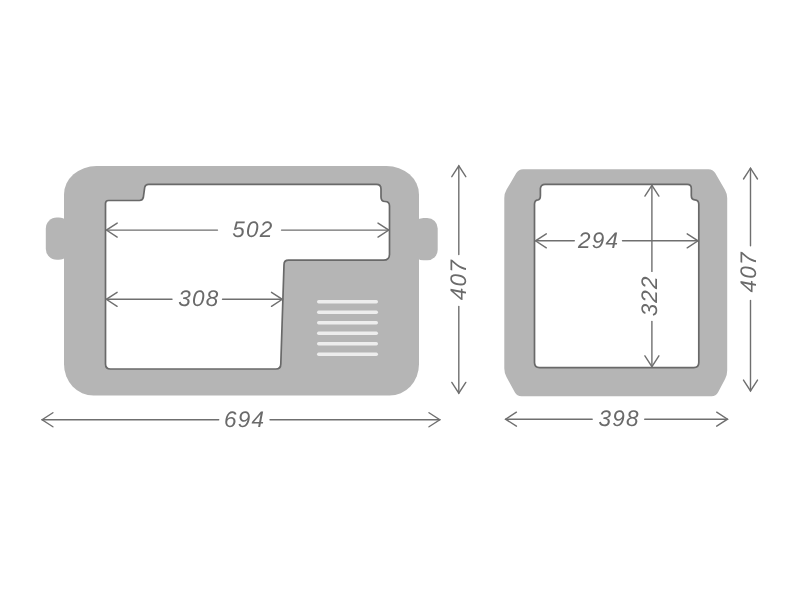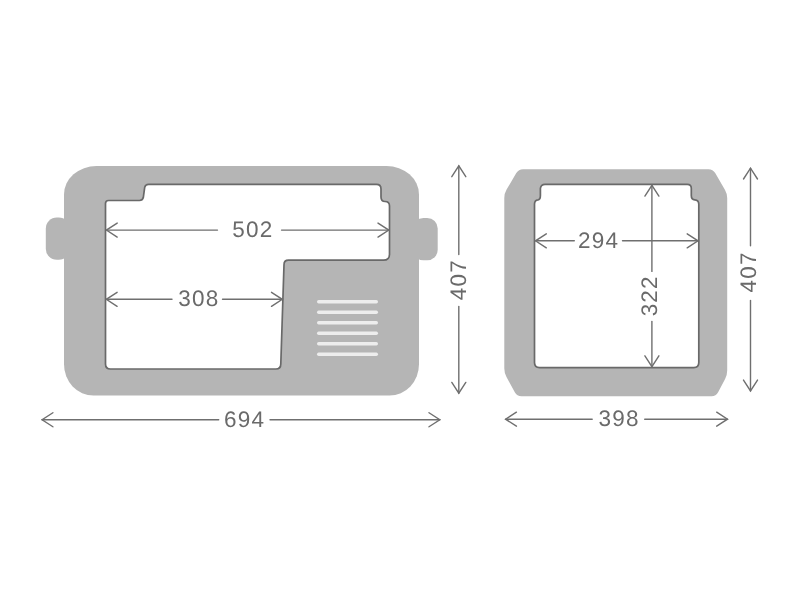--- a/index.html
+++ b/index.html
@@ -1,16 +1,16 @@
 <!DOCTYPE html>
 <html><head>
 <meta charset="utf-8">
 <style>
   html,body{margin:0;padding:0;background:#ffffff;}
-  .wrap{width:800px;height:595px;position:relative;overflow:hidden;transform:translateZ(0);}
+  .wrap{width:800px;height:595px;position:relative;overflow:hidden;transform:translateZ(0);font-style:italic;}
   text{font-family:"Liberation Sans",sans-serif;fill:#6a6a6a;font-size:22.5px;letter-spacing:1.2px;text-rendering:geometricPrecision;}
 </style>
 </head>
 <body>
 <div class="wrap">
 <svg width="800" height="595" viewBox="0 0 800 595">
 
   <rect x="45.8" y="217.6" width="24" height="42.2" rx="11" fill="#b5b5b5"></rect>
   <rect x="413" y="217.9" width="24.7" height="42.4" rx="10.5" fill="#b5b5b5"></rect>
 

